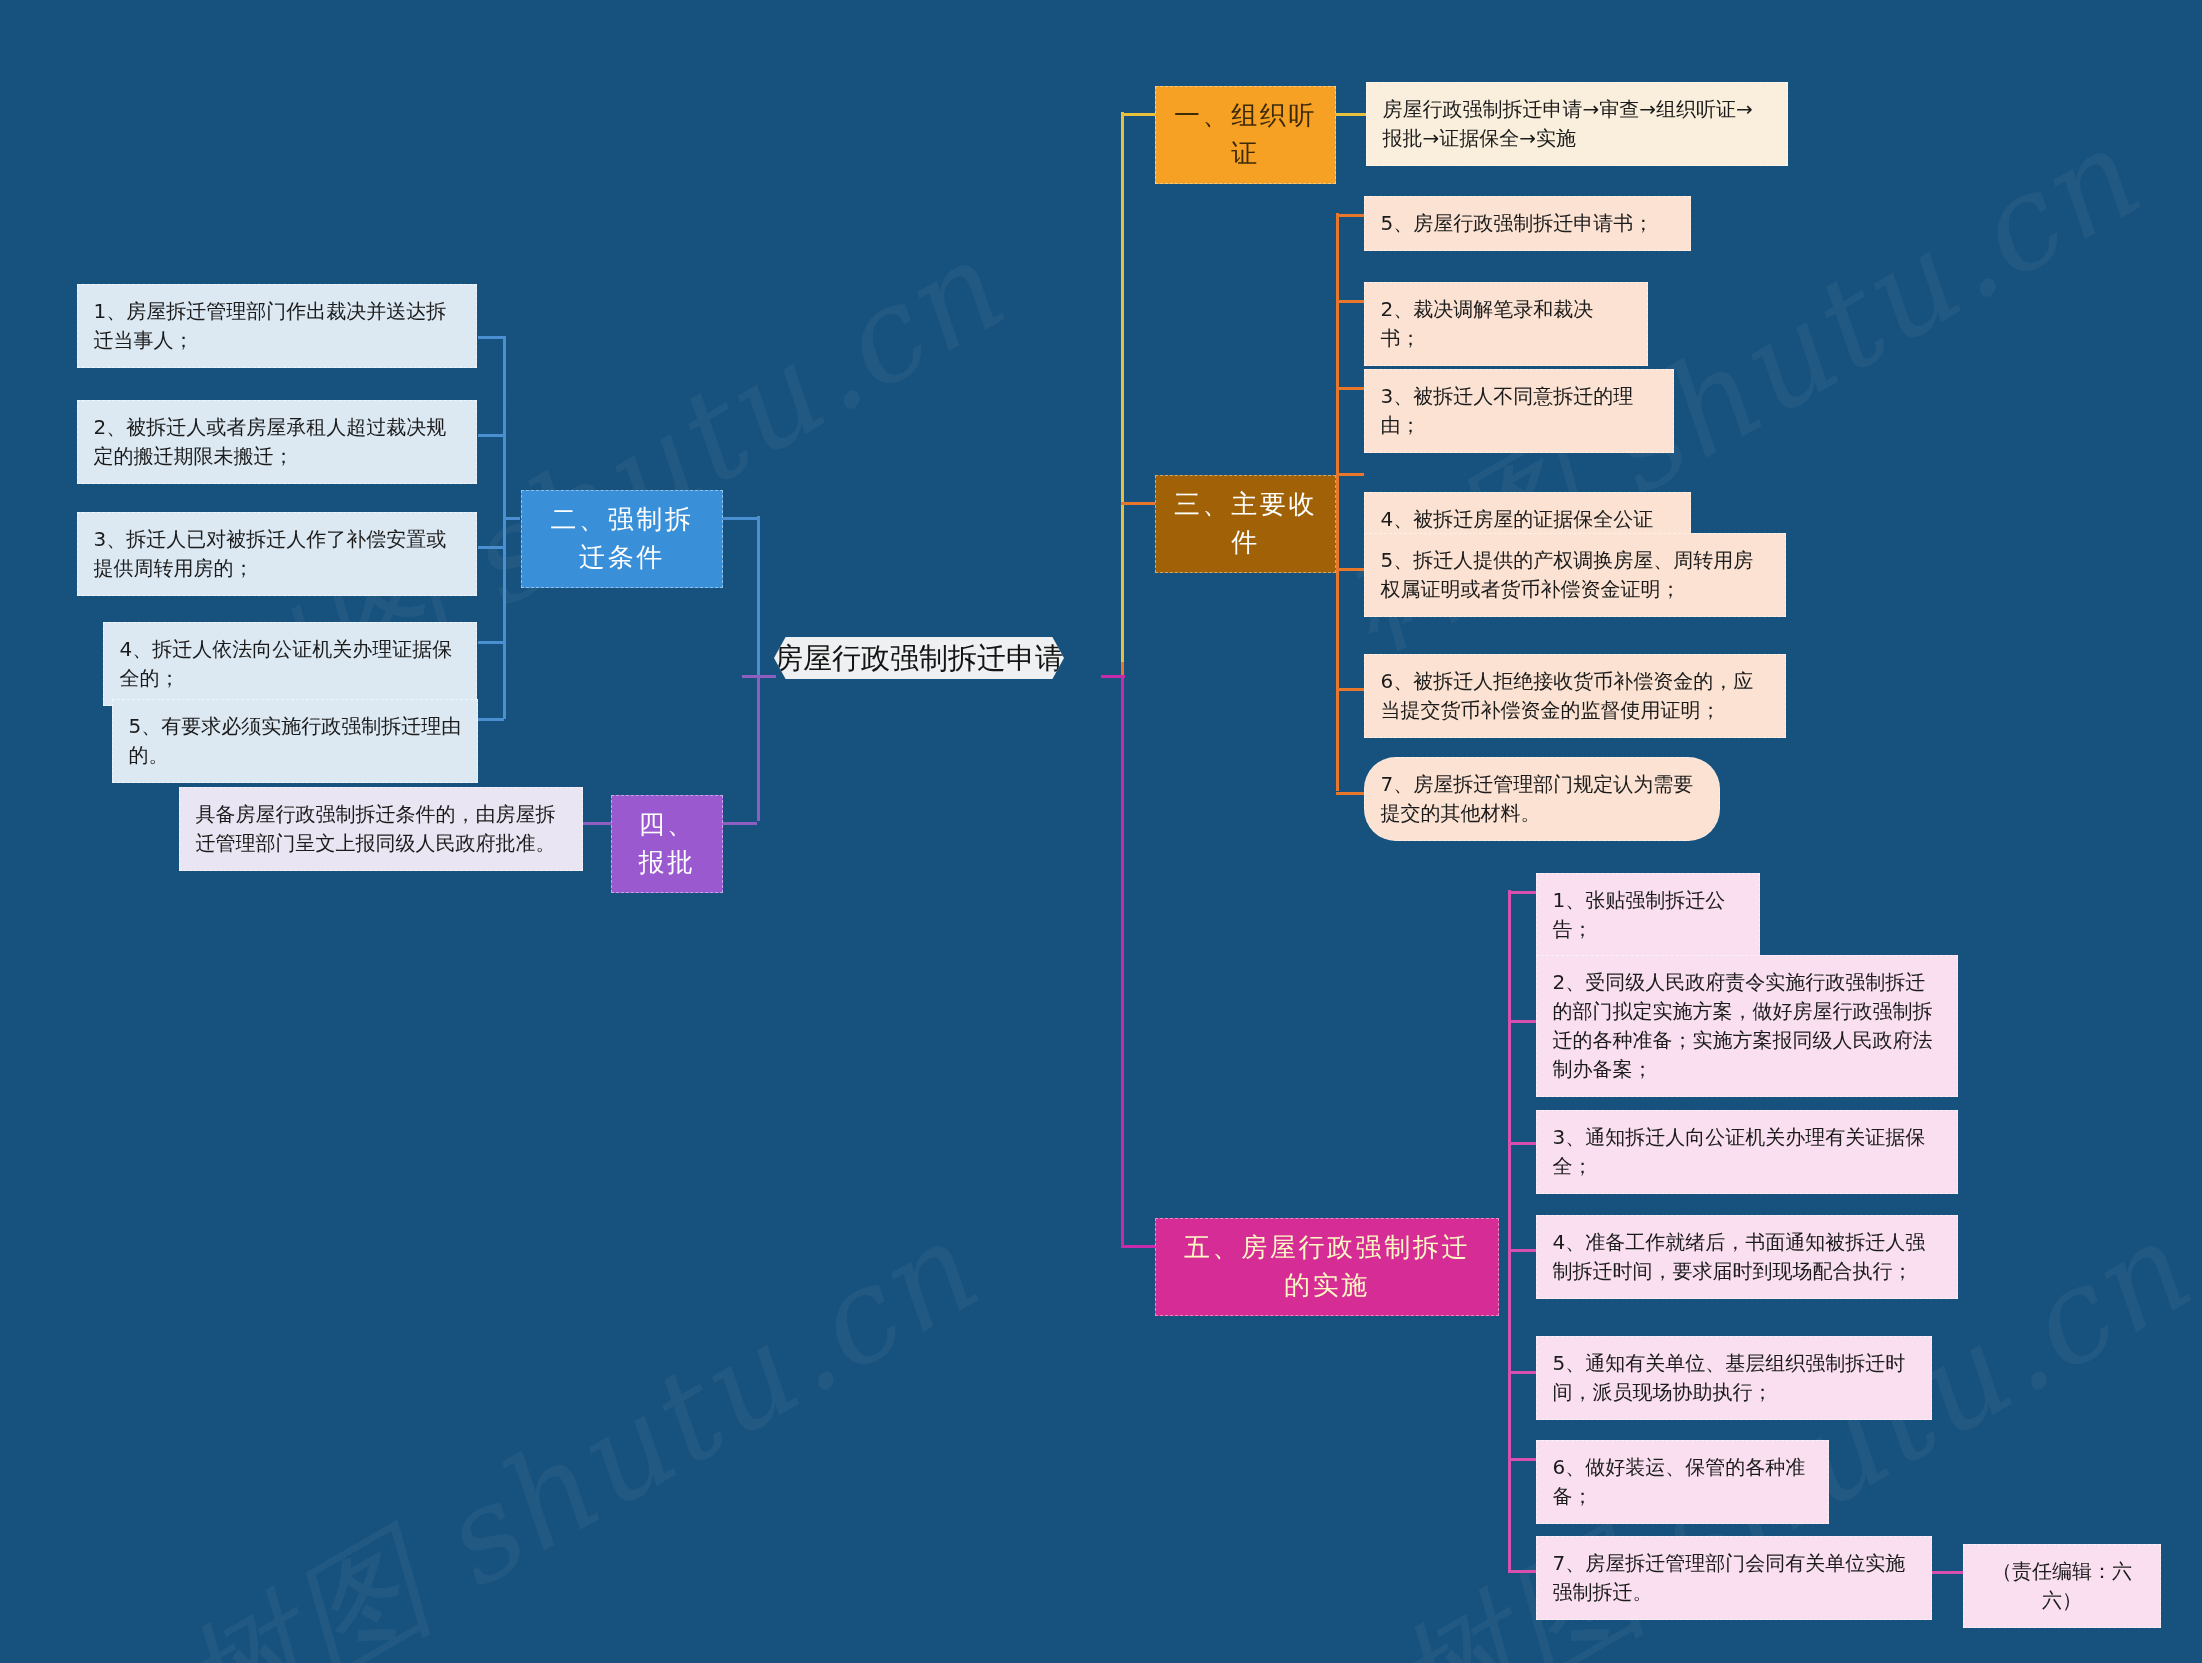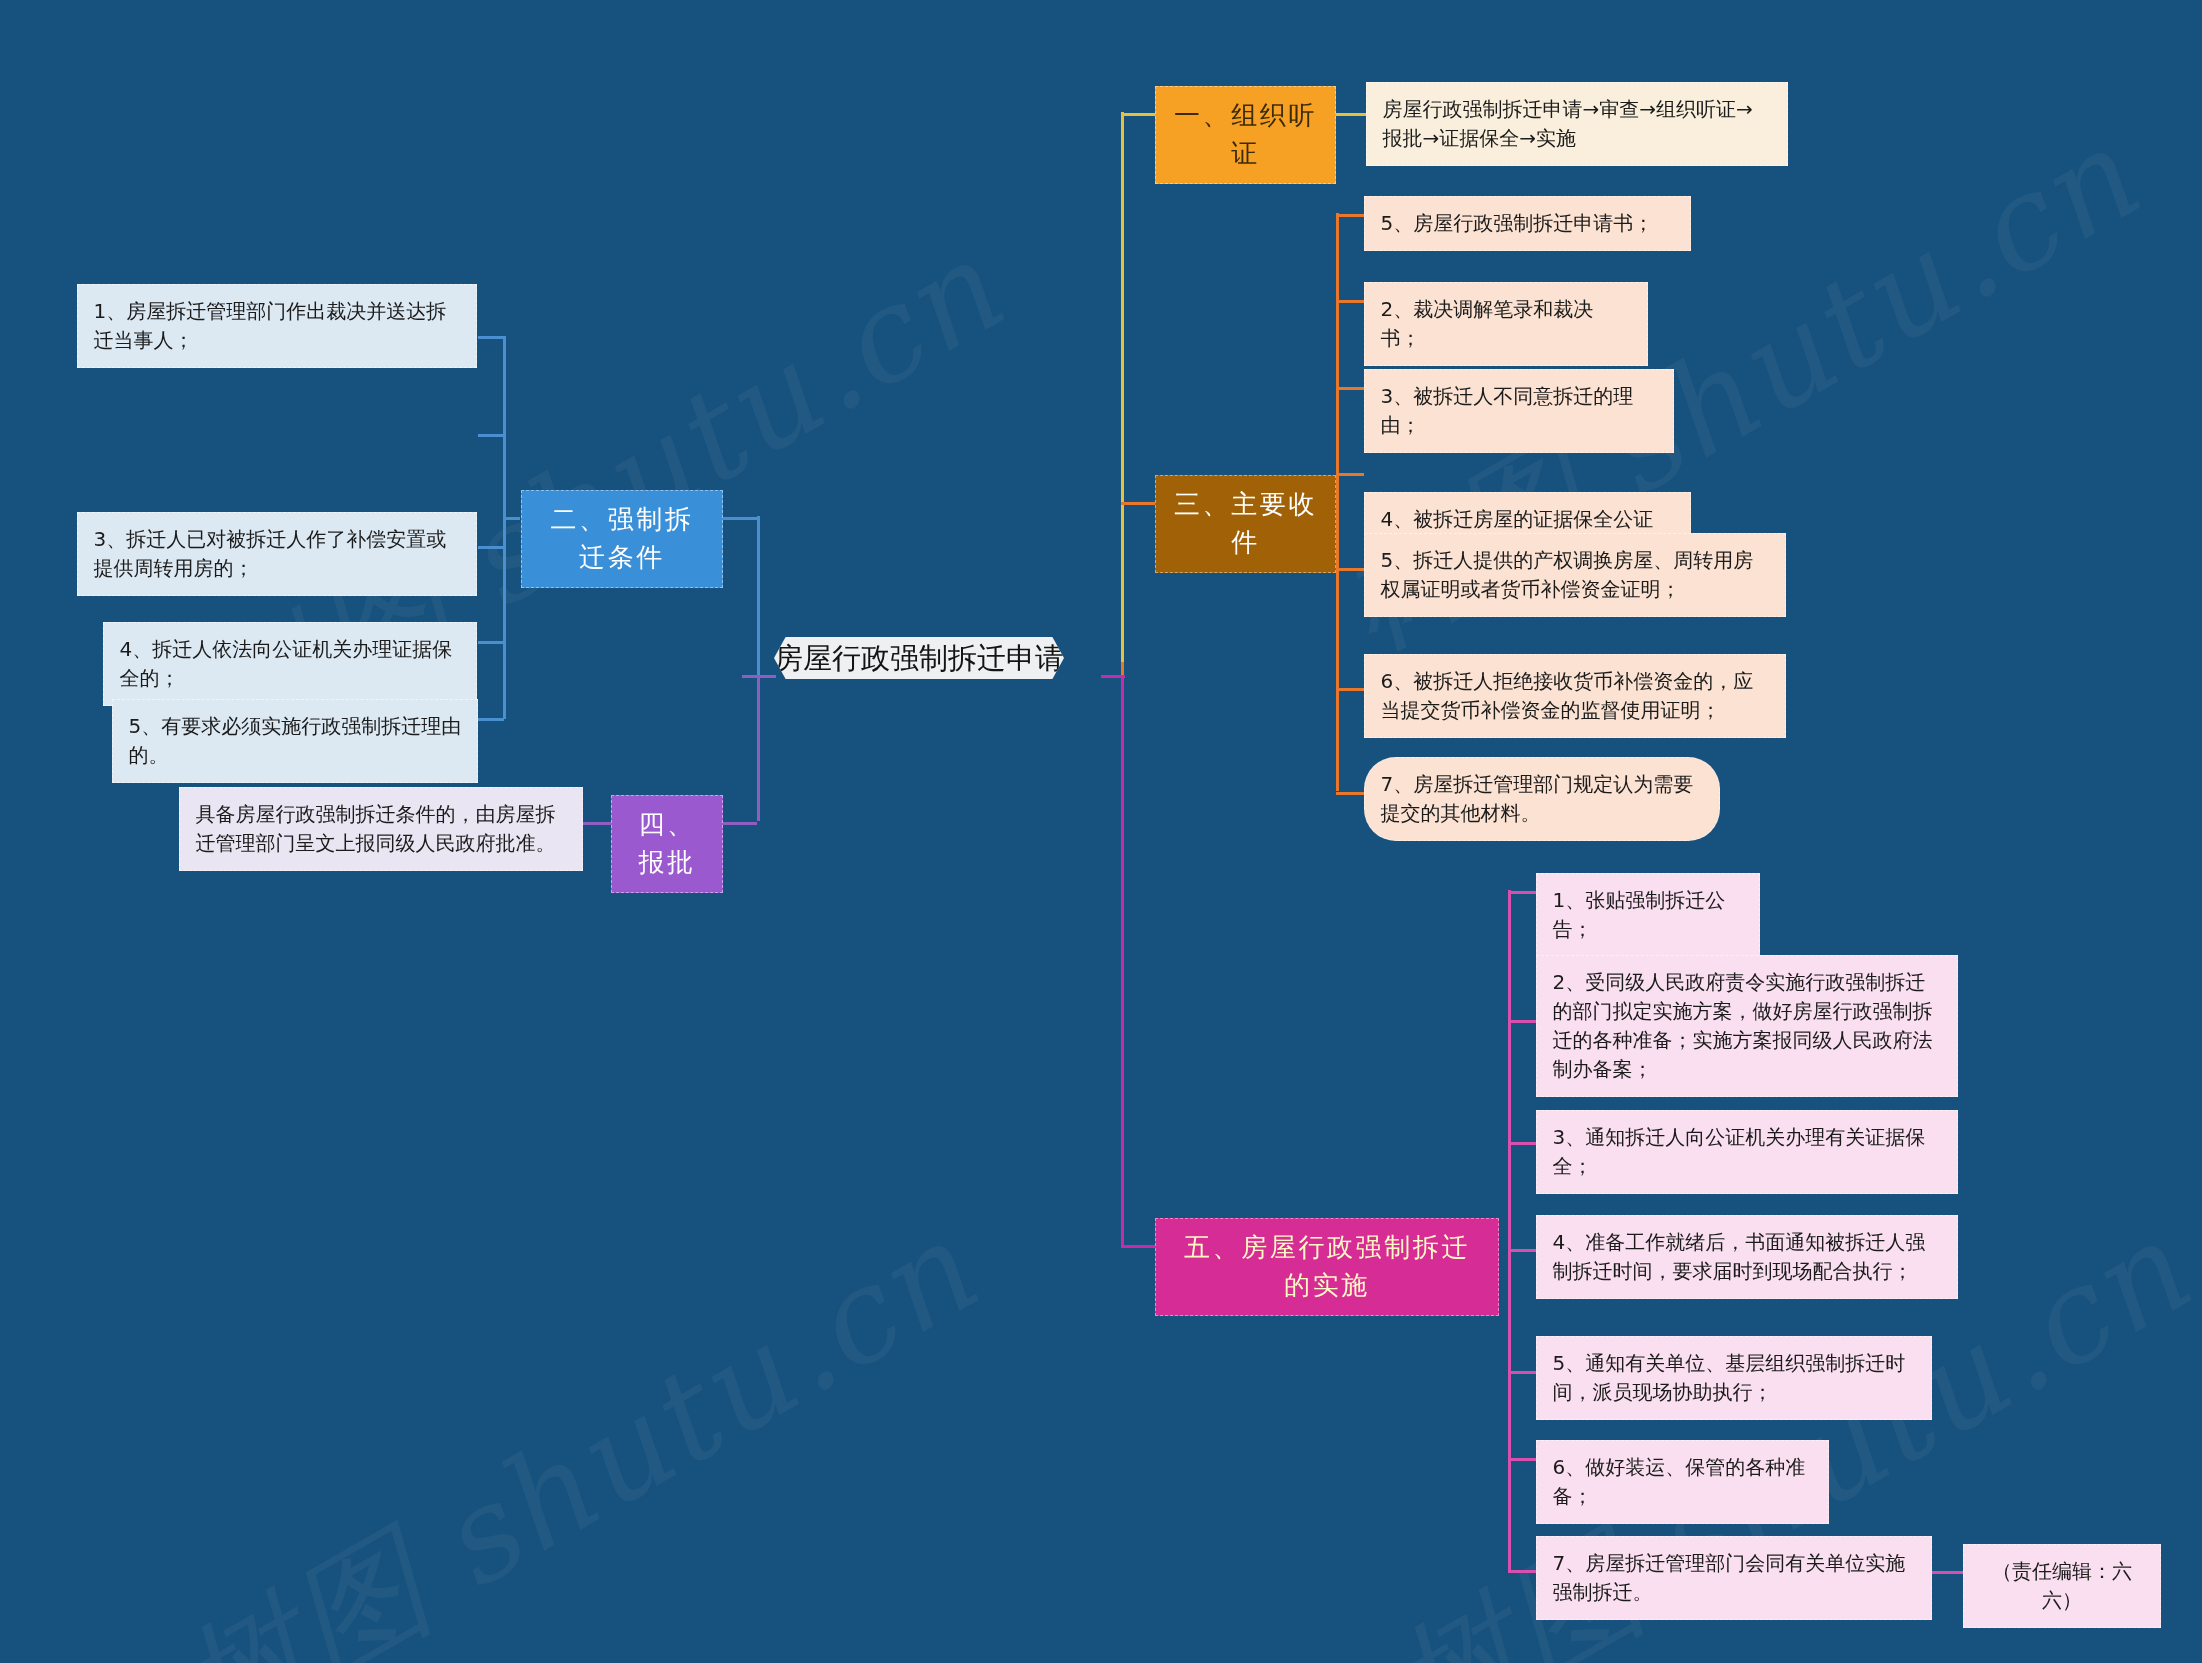--- a/index.html
+++ b/index.html
@@ -174,20 +174,21 @@
   <div class="hline c-blue" style="left:723px; top:517px; width:34px;"></div>
   <div class="head leaf node head-blue" style="left:521px; top:490px; width:202px; text-align:center;">二、强制拆迁条件</div>
 
   <div class="vline c-blue" style="left:503px; top:336px; height:383px;"></div>
   <div class="hline c-blue" style="left:503px; top:517px; width:17px;"></div>
 
   <div class="hline c-blue" style="left:478px; top:336px; width:26px;"></div>
   <div class="node leaf-blue" style="left:77px; top:284px; width:400px;">1、房屋拆迁管理部门作出裁决并送达拆迁当事人；</div>
 
   <div class="hline c-blue" style="left:478px; top:434px; width:26px;"></div>
+  <div class="node leaf-blue" style="left:77px; top:400px; width:400px;">2、被拆迁人或者房屋承租人超过裁决规定的搬迁期限未搬迁；</div>
 
   <div class="hline c-blue" style="left:478px; top:546px; width:26px;"></div>
   <div class="node leaf-blue" style="left:77px; top:512px; width:400px;">3、拆迁人已对被拆迁人作了补偿安置或提供周转用房的；</div>
 
   <div class="hline c-blue" style="left:478px; top:641px; width:26px;"></div>
   <div class="node leaf-blue" style="left:103px; top:622px; width:374px;">4、拆迁人依法向公证机关办理证据保全的；</div>
 
   <div class="hline c-blue" style="left:478px; top:718px; width:26px;"></div>
   <div class="node leaf-blue" style="left:112px; top:699px; width:366px;">5、有要求必须实施行政强制拆迁理由的。</div>
 

